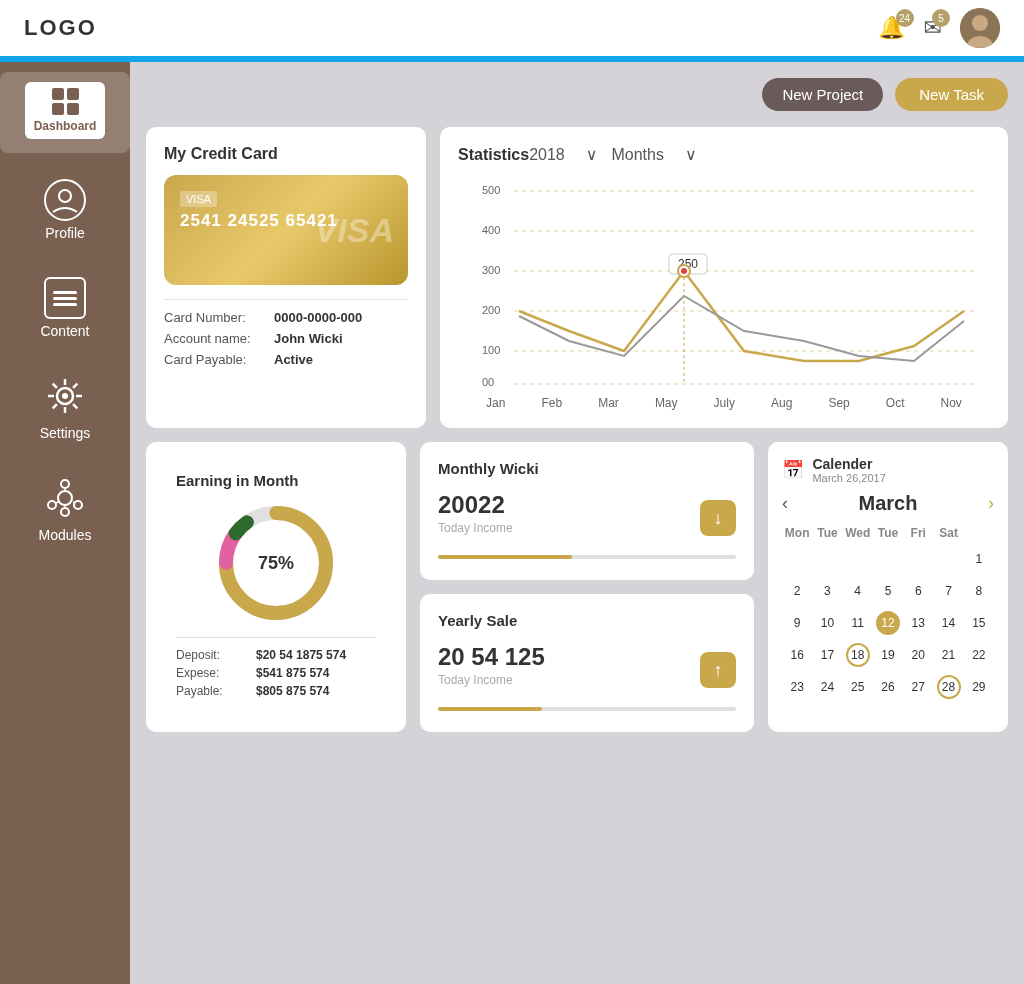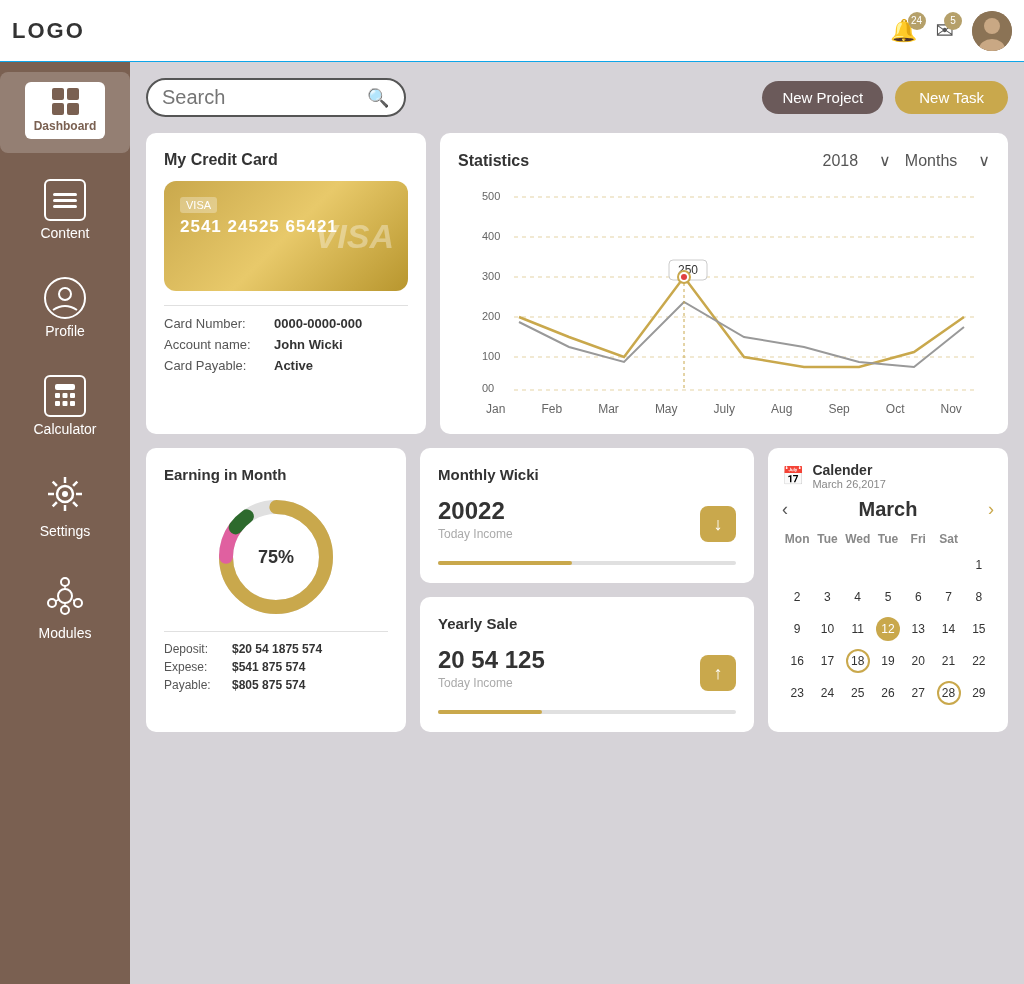--- a/index.html
+++ b/index.html
@@ -1,22 +1,22 @@
 <!DOCTYPE html>
 <html><head>
   <meta charset="utf-8">
   <style>
     * { box-sizing: border-box; margin: 0; padding: 0; }
     body { font-family: Arial, sans-serif; background: #d6d3d8; width: 1024px; height: 984px; overflow: hidden; }
 
     
     .header {
       display: flex; align-items: center; justify-content: space-between;
-      background: #fff; height: 62px; padding: 0 12px;
-      border-bottom: 1px solid #0ea5e9;
+      background: #fff; height: 62px; padding: 0 24px;
+      border-bottom: 6px solid #0ea5e9;
     }
     .logo { font-size: 22px; font-weight: bold; color: #333; letter-spacing: 2px; }
     .header-right { display: flex; align-items: center; gap: 18px; }
     .header-icon-wrap { position: relative; cursor: pointer; }
     .header-icon { font-size: 22px; color: #555; }
     .badge {
       position: absolute; top: -6px; right: -8px;
       background: #b5a06a; color: #fff; border-radius: 50%;
       font-size: 10px; width: 18px; height: 18px;
       display: flex; align-items: center; justify-content: center;
@@ -91,41 +91,41 @@
       position: absolute; right: 14px; top: 50%; transform: translateY(-50%);
       font-size: 34px; font-weight: bold; color: rgba(255,255,255,0.35); font-style: italic;
     }
     .card-divider { border: none; border-top: 1px solid #e0e0e0; margin: 10px 0; }
     .card-info-row { display: flex; margin-bottom: 6px; font-size: 13px; color: #555; }
     .card-info-label { min-width: 110px; }
     .card-info-value { font-weight: bold; color: #333; }
 
     
     .stats-panel { background: #fff; border-radius: 10px; padding: 18px; flex: 1; }
-    .stats-header { display: flex; align-items: center; justify-content: space-between; margin-bottom: 12px; }
+    .stats-header { display: flex; align-items: center; margin-bottom: 12px; }
     .stats-title { font-size: 16px; font-weight: bold; color: #333; }
     .stats-controls { display: flex; gap: 14px; align-items: center; }
     .stats-control { font-size: 16px; color: #555; cursor: pointer; display: flex; align-items: center; gap: 21px; }
     .stats-chart { position: relative; height: 220px; }
     .chart-svg { width: 100%; height: 100%; }
     .chart-months { display: flex; justify-content: space-around; padding: 0 10px; font-size: 12px; color: #666; }
 
     
     .bottom-row { display: flex; gap: 14px; }
 
     
-    .earning-panel { background: #fff; border-radius: 10px; padding: 18px; width: 260px; flex-shrink: 0; }
+    .earning-panel { background: #fff; border-radius: 10px; padding: 30px; width: 260px; flex-shrink: 0; }
     .panel-title { font-size: 15px; font-weight: bold; color: #333; margin-bottom: 14px; }
     .donut-wrap { display: flex; justify-content: center; margin-bottom: 14px; position: relative; width: 120px; margin: 0 auto 14px; }
     .donut-label {
       position: absolute; top: 50%; left: 50%; transform: translate(-50%, -50%);
       font-size: 18px; font-weight: bold; color: #333;
     }
     .earning-divider { border: none; border-top: 1px solid #e0e0e0; margin: 10px 0; }
-    .earning-row { display: flex; font-size: 12px; color: #555; margin-bottom: 4px; gap: 8px; }
+    .earning-row { display: flex; font-size: 12px; color: #555; margin-bottom: 4px; gap: 20px; }
     .earning-row-label { min-width: 60px; }
     .earning-row-value { font-weight: bold; color: #333; }
 
     
     .sale-panel { background: #fff; border-radius: 10px; padding: 18px; flex: 1; }
     .sale-amount { font-size: 24px; font-weight: bold; color: #333; margin-bottom: 2px; }
     .sale-label { font-size: 12px; color: #aaa; margin-bottom: 10px; }
     .sale-row { display: flex; align-items: center; justify-content: space-between; }
     .sale-btn { background: #c9a84c; color: #fff; border: none; border-radius: 8px; width: 36px; height: 36px; font-size: 18px; cursor: pointer; display: flex; align-items: center; justify-content: center; }
     .sale-progress { width: 100%; height: 4px; background: #e0e0e0; border-radius: 2px; margin-top: 10px; position: relative; }
@@ -184,52 +184,38 @@
           <div class="dashboard-grid-cell"></div>
           <div class="dashboard-grid-cell"></div>
           <div class="dashboard-grid-cell"></div>
           <div class="dashboard-grid-cell"></div>
         </div>
         <span class="dashboard-label">Dashboard</span>
       </div>
     </div>
 
     <div class="sidebar-item">
-      <div style="width:42px;height:42px;border:2px solid #fff;border-radius:6px;display:flex;align-items:center;justify-content:center;flex-direction:column;gap:3px;">
-        <div style="width:24px;height:3px;background:#fff;border-radius:2px;"></div>
-        <div style="width:24px;height:3px;background:#fff;border-radius:2px;"></div>
-        <div style="width:24px;height:3px;background:#fff;border-radius:2px;"></div>
-      </div>
-      <span class="sidebar-label">Content</span>
-    </div>
-
-    <div class="sidebar-item">
       <div style="width:42px;height:42px;border:2px solid #fff;border-radius:50%;display:flex;align-items:center;justify-content:center;">
         <svg width="28" height="28" viewBox="0 0 28 28">
           <circle cx="14" cy="10" r="6" fill="none" stroke="#fff" stroke-width="2"></circle>
           <path d="M2 26 Q14 18 26 26" fill="none" stroke="#fff" stroke-width="2"></path>
         </svg>
       </div>
       <span class="sidebar-label">Profile</span>
     </div>
 
     <div class="sidebar-item">
-      <div style="width:42px;height:42px;border:2px solid #fff;border-radius:6px;display:flex;align-items:center;justify-content:center;">
-        <svg width="28" height="28" viewBox="0 0 28 28">
-          <rect x="4" y="2" width="20" height="6" rx="2" fill="#fff"></rect>
-          <rect x="4" y="11" width="5" height="5" rx="1" fill="#fff"></rect>
-          <rect x="11.5" y="11" width="5" height="5" rx="1" fill="#fff"></rect>
-          <rect x="19" y="11" width="5" height="5" rx="1" fill="#fff"></rect>
-          <rect x="4" y="19" width="5" height="5" rx="1" fill="#fff"></rect>
-          <rect x="11.5" y="19" width="5" height="5" rx="1" fill="#fff"></rect>
-          <rect x="19" y="19" width="5" height="5" rx="1" fill="#fff"></rect>
-        </svg>
-      </div>
-      <span class="sidebar-label">Calculator</span>
-    </div>
+      <div style="width:42px;height:42px;border:2px solid #fff;border-radius:6px;display:flex;align-items:center;justify-content:center;flex-direction:column;gap:3px;">
+        <div style="width:24px;height:3px;background:#fff;border-radius:2px;"></div>
+        <div style="width:24px;height:3px;background:#fff;border-radius:2px;"></div>
+        <div style="width:24px;height:3px;background:#fff;border-radius:2px;"></div>
+      </div>
+      <span class="sidebar-label">Content</span>
+    </div>
+
 
     <div class="sidebar-item">
       <div>
         <svg width="42" height="42" viewBox="0 0 42 42">
           <circle cx="21" cy="21" r="8" fill="none" stroke="#fff" stroke-width="2.5"></circle>
           <circle cx="21" cy="21" r="3" fill="#fff"></circle>
           <g stroke="#fff" stroke-width="2.5">
             <line x1="21" y1="4" x2="21" y2="10"></line>
             <line x1="21" y1="32" x2="21" y2="38"></line>
             <line x1="4" y1="21" x2="10" y2="21"></line>
@@ -258,24 +244,20 @@
           <line x1="29.5" y1="24.5" x2="30" y2="26" stroke="#fff" stroke-width="1.5"></line>
         </svg>
       </div>
       <span class="sidebar-label">Modules</span>
     </div>
   </div>
 
   <div class="content-area">
 
     <div class="top-bar">
-      <div class="search-box">
-        <input class="search-input" type="text" placeholder="Search" style="">
-        <span class="search-icon">🔍</span>
-      </div>
       <div class="spacer"></div>
       <button class="btn-new-project">New Project</button>
       <button class="btn-new-task">New Task</button>
     </div>
 
     <div class="cards-row">
 
       <div class="card-panel">
         <div class="card-panel-title">My Credit Card</div>
         <div class="credit-card">

